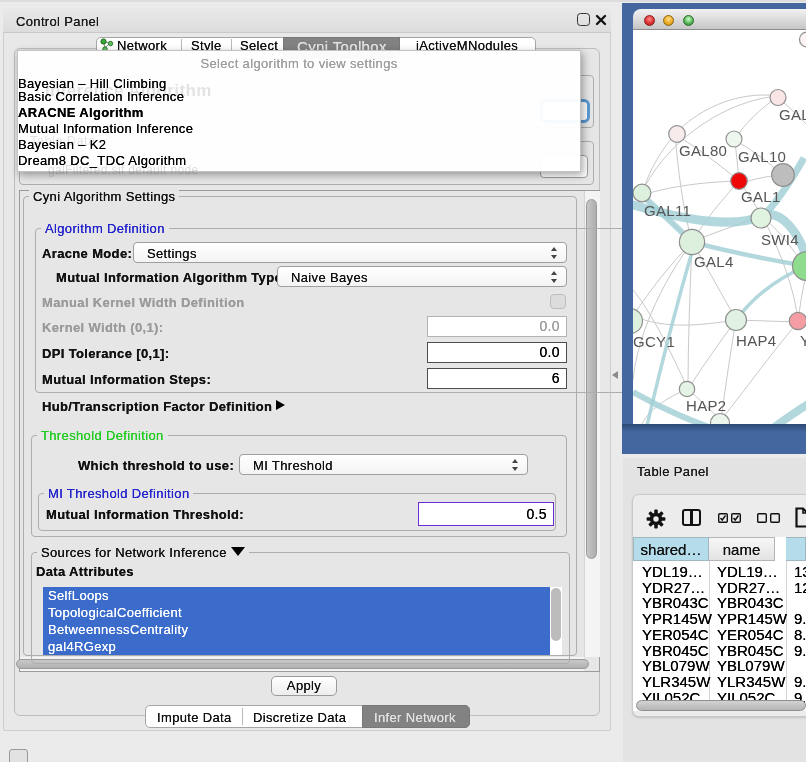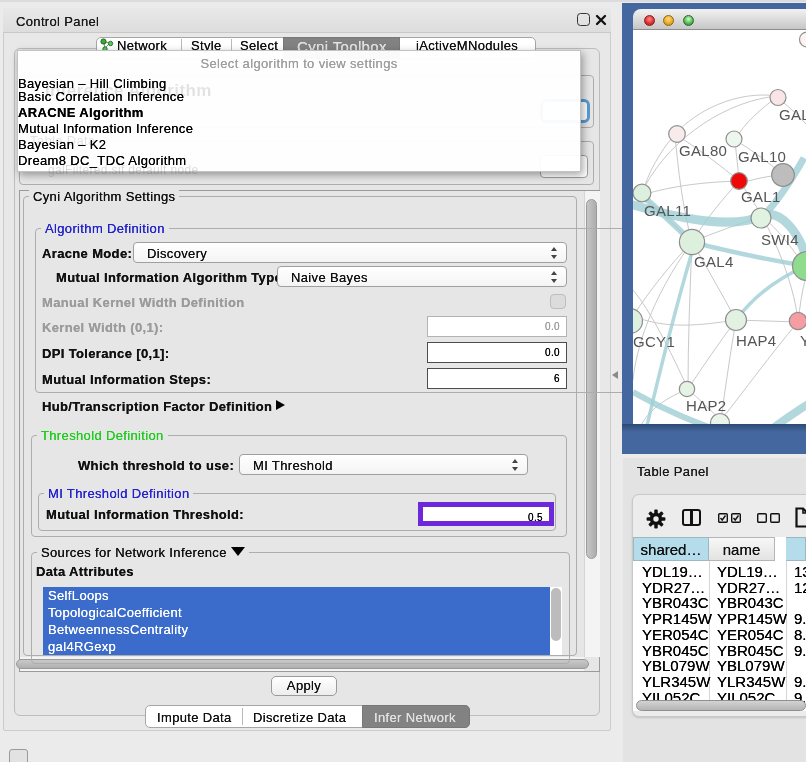--- a/index.html
+++ b/index.html
@@ -8,21 +8,21 @@
   .abs { position:absolute; }
   .lbl { font-size:13px; font-weight:bold; color:#111; white-space:nowrap; }
   .lbl.dis { color:#9b9b9b; }
   .combo { position:absolute; background:linear-gradient(#ffffff,#f4f4f4); border:1px solid #9f9f9f; border-radius:4px; font-size:13px; color:#111; }
   .combo .ctext { position:absolute; left:13px; top:50%; transform:translateY(-50%); white-space:nowrap; }
   .updown { position:absolute; right:8px; top:50%; width:7px; height:12px; transform:translateY(-50%); }
   .updown:before { content:""; position:absolute; left:0; top:0; border-left:3.5px solid transparent; border-right:3.5px solid transparent; border-bottom:4.5px solid #444; }
   .updown:after { content:""; position:absolute; left:0; bottom:0; border-left:3.5px solid transparent; border-right:3.5px solid transparent; border-top:4.5px solid #444; }
   .group { position:absolute; border:1px solid #adadad; border-radius:4px; }
   .gtitle { position:absolute; top:-8px; left:5px; background:#e6e6e6; padding:0 4px; font-size:13px; white-space:nowrap; }
-  .field { position:absolute; background:#fff; font-size:10px; text-align:right; padding-right:6px; }
+  .field { position:absolute; background:#fff; font-size:14px; text-align:right; padding-right:6px; }
   .popitem { position:absolute; left:18px; font-size:13px; color:#000; white-space:nowrap; line-height:16px; }
 </style>
 </head>
 <body>
 
 <div class="abs" style="left:0; top:0; width:806px; height:2px; background:#dcdcdc;"></div>
 
 <div class="abs" style="left:3px; top:8px; width:608px; height:723px; background:#e8e8e8; border:1px solid #cccccc; border-radius:2px;"></div>
 
 <div class="abs" style="left:3px; top:8px; width:608px; height:25px; background:linear-gradient(#e9e9e9,#dddddd); border-bottom:1px solid #c9c9c9;"></div>
@@ -66,21 +66,21 @@
 
 <div class="group" style="left:23px; top:196px; width:554px; height:460px;">
     <div class="gtitle" style="color:#111;">Cyni Algorithm Settings</div>
   </div>
 
 <div class="group" style="left:35px; top:228px; width:644px; height:165px;">
     <div class="gtitle" style="color:#2222cc;">Algorithm Definition</div>
   </div>
 <div class="lbl abs" style="left:42px; top:246px;">Aracne Mode:</div>
 <div class="combo" style="left:133px; top:242px; width:434px; height:21px;">
-    <span class="ctext">Discovery</span>
+    <span class="ctext">Settings</span>
     <span class="updown"></span>
   </div>
 <div class="lbl abs" style="left:42px; top:270px;margin-left:14px;">Mutual Information Algorithm Type:</div>
 <div class="combo" style="left:277px; top:266px; width:290px; height:21px;">
     <span class="ctext">Naive Bayes</span>
     <span class="updown"></span>
   </div>
 <div class="lbl dis abs" style="left:42px; top:295px;">Manual Kernel Width Definition</div>
 <div class="abs" style="left:550px; top:294px; width:16px; height:15px; background:#dcdcdc; border:1px solid #bdbdbd; border-radius:4px;"></div>
 <div class="lbl dis abs" style="left:42px; top:320px;">Kernel Width (0,1):</div>
@@ -99,21 +99,21 @@
 <div class="lbl abs" style="left:78px; top:458px;">Which threshold to use:</div>
 <div class="combo" style="left:239px; top:454px; width:289px; height:21px;">
     <span class="ctext">MI Threshold</span>
     <span class="updown"></span>
   </div>
 
 <div class="group" style="left:38px; top:493px; width:518px; height:38px;">
     <div class="gtitle" style="color:#2222cc;">MI Threshold Definition</div>
   </div>
 <div class="lbl abs" style="left:46px; top:507px;">Mutual Information Threshold:</div>
-<div class="field" style="left:418px; top:502px; width:136px; height:24px; border:5px solid #6d28d9; color:#000; line-height:22px;">0.5</div>
+<div class="field" style="left:418px; top:502px; width:136px; height:24px; border:1px solid #6d28d9; color:#000; line-height:22px;">0.5</div>
 
 <div class="group" style="left:31px; top:552px; width:539px; height:112px;">
   <div class="gtitle" style="color:#111;">Sources for Network Inference <span style="display:inline-block; width:0; height:0; border-left:7px solid transparent; border-right:7px solid transparent; border-top:9px solid #000; vertical-align:1px;"></span></div>
 </div>
 <div class="lbl abs" style="left:36px; top:564px;">Data Attributes</div>
 <div class="abs" style="left:43px; top:587px; width:519px; height:68px; background:#fff;"></div>
 <div class="abs" style="left:43px; top:587px; width:507px; height:68px; background:#3b6bcb;"></div>
 <div class="abs" style="left:48px; top:587px; font-size:13px; color:#fff; line-height:17px;">SelfLoops<br>TopologicalCoefficient<br>BetweennessCentrality<br>gal4RGexp</div>
 <div class="abs" style="left:551px; top:588px; width:10px; height:53px; background:#bcbcbc; border-radius:5px;"></div>
 

